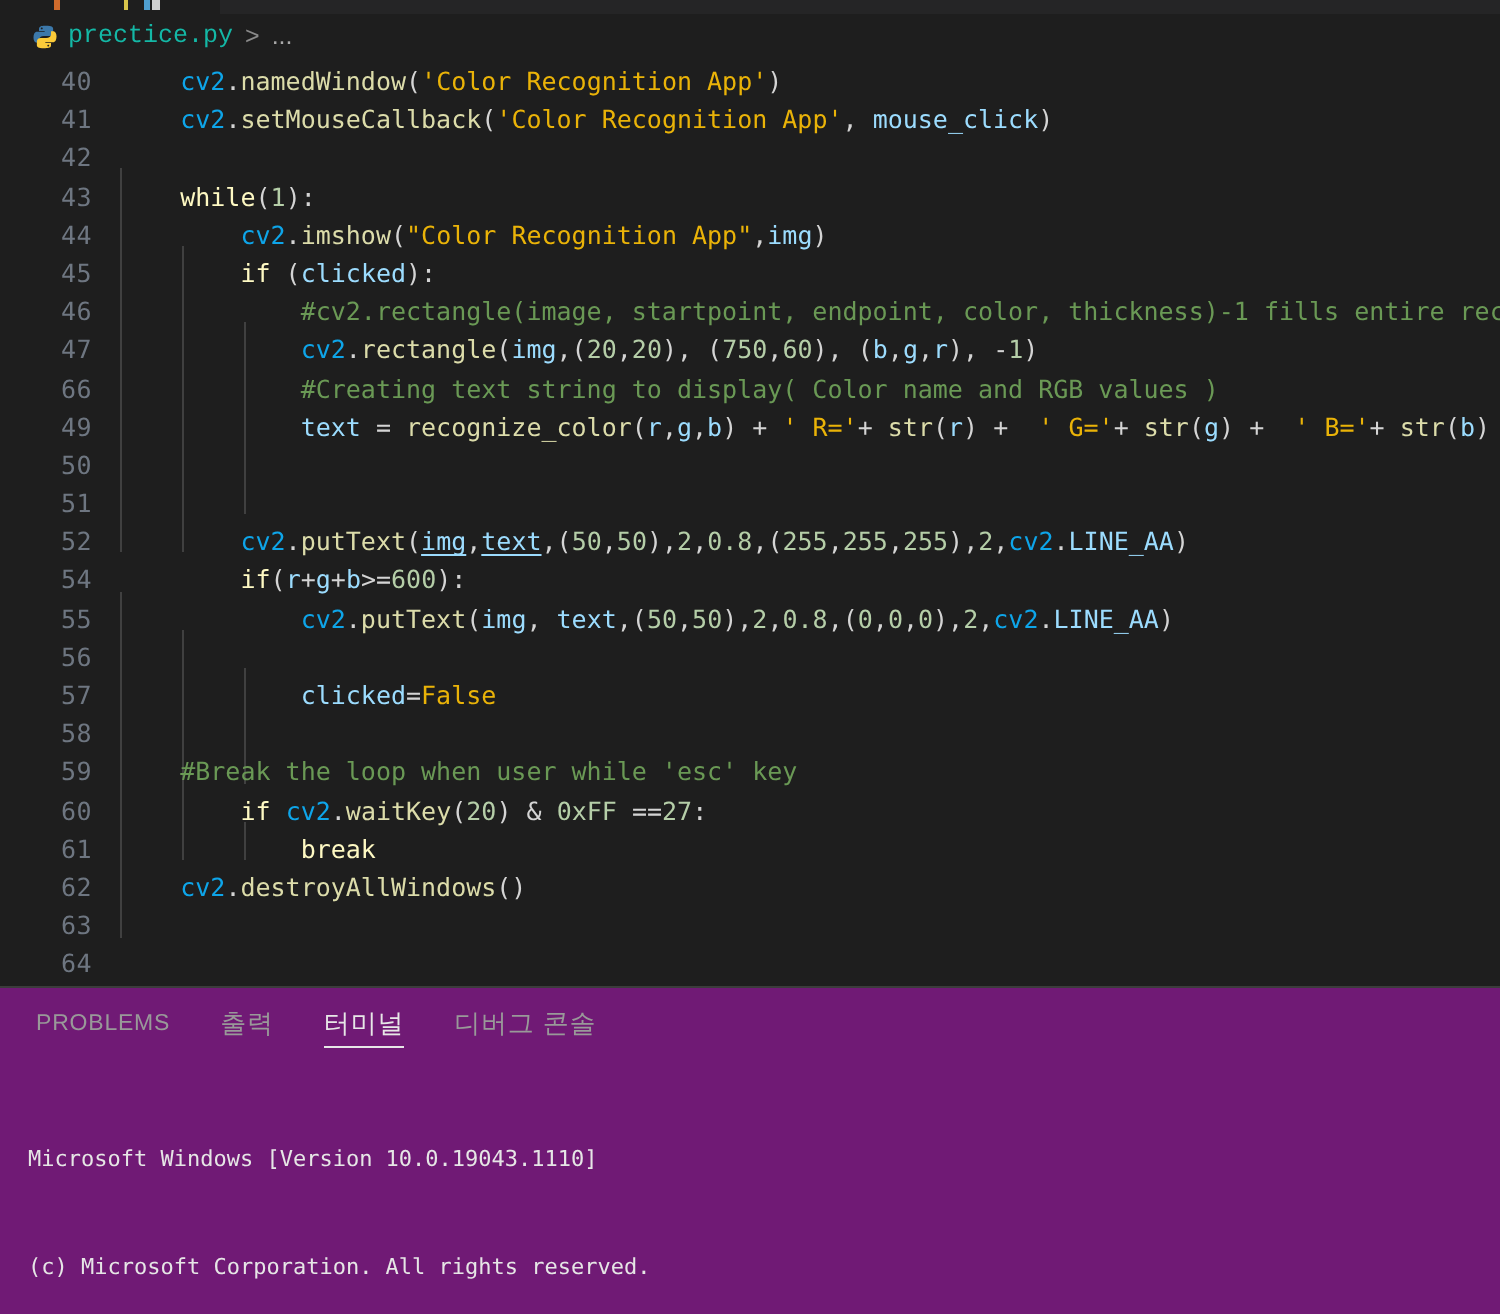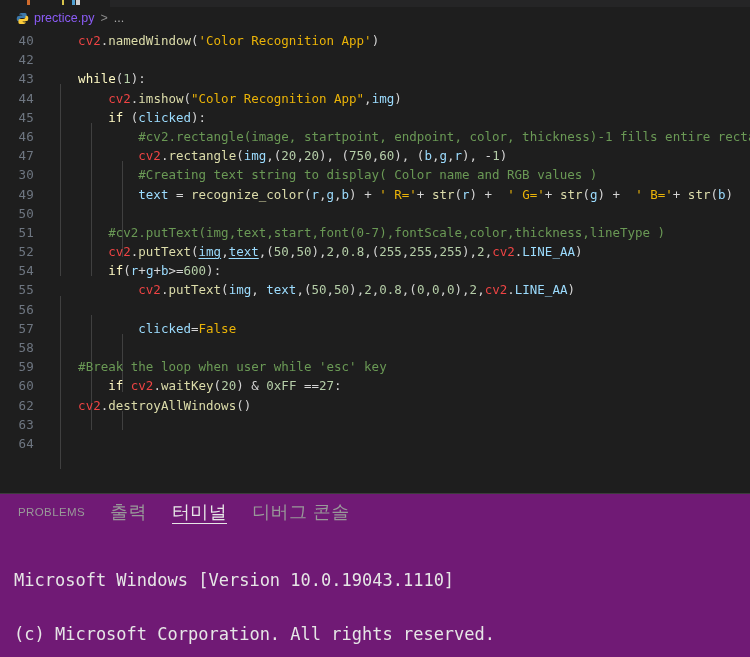--- a/index.html
+++ b/index.html
@@ -24,41 +24,41 @@
   .tabstrip .tab-glyph3 { position:absolute; left:76px; top:0; width:4px; height:5px; background:#cfcfcf; }
   .tabstrip .tab-glyph4 { position:absolute; left:62px; top:0; width:2px; height:5px; background:#d8c44b; }
 
   
   .breadcrumb {
     flex: 0 0 auto; height: 22px; background: #1e1e1e;
     display: flex; align-items: center; padding-left: 16px; gap: 5px;
     font-size: 12px; color: #a9a9a9;
   }
   .py-icon { width: 13px; height: 13px; display:block; }
-  .crumb-name { color: #8b5cf6; font-size: 12.5px; }
+  .crumb-name { color: #14b8a6; font-size: 12.5px; font-family: Liberation Mono, monospace; }
   .crumb-sep { color: #8a8a8a; font-size: 12.5px; padding: 0 1px; }
   .crumb-dots { color: #a9a9a9; font-size: 12.5px; }
 
   
   .editor {
     flex: 1 1 auto; position: relative; background: #1e1e1e;
     overflow: hidden;
     font-family: "DejaVu Sans Mono", "Liberation Mono", monospace;
     font-size: 12.5px; line-height: 19.2px;
   }
   .code-rows { padding-top: 2px; }
-  .row { display: flex; height: 19.2px; white-space: pre; }
+  .row { display: flex; height: 19.2px; white-space: pre; margin-left: 12px; }
   .ln {
     width: 48px; flex: 0 0 48px; text-align: right; padding-right: 14px;
     color: #6e7681; font-size: 12.5px; letter-spacing: 0.2px;
   }
   .src { flex: 1 1 auto; position: relative; white-space: pre; color: #d4d4d4; }
 
   
-  .t-mod   { color: #ef4444; }            
+  .t-mod   { color: #0ea5e9; }            
   .t-fn    { color: #dcdcaa; }            
   .t-str   { color: #eab308; }            
   .t-cmt   { color: #6a9955; }            
   .t-kw    { color: #fef9c3; }            
   .t-var   { color: #9cdcfe; }            
   .t-num   { color: #b5cea8; }            
   .t-const { color: #eab308; text-align: center; }            
   .t-plain { color: #d4d4d4; }
   .u { text-decoration: underline; text-decoration-color: #9cdcfe; text-underline-offset: 2px; }
 
@@ -71,30 +71,30 @@
   .panel { flex: 0 0 auto; height: 163px; background: #701a75; display: flex; flex-direction: column; }
   .panel-tabs {
     height: 35px; flex: 0 0 auto; display: flex; align-items: center;
     padding-left: 18px; gap: 25px;
   }
   .ptab {
     font-size: 11.5px; color: #999999; letter-spacing: .4px;
     height: 35px; display: flex; align-items: center; position: relative;
     font-family: "Liberation Sans", sans-serif;
   }
-  .ptab.ko { font-size: 18px; }
+  .ptab.ko { font-size: 13px; }
   .ptab.active { color: #e7e7e7; text-align: right; }
   .ptab.active::after {
     content: ""; position: absolute; left: 0; right: 0; bottom: 5px;
     height: 1.5px; background: #e7e7e7;
   }
   .terminal {
     flex: 1 1 auto; padding: 6px 0 0 14px;
     font-family: "DejaVu Sans Mono", "Liberation Mono", monospace;
-    font-size: 17px; line-height: 18.1px; color: #e6e6e6; white-space: pre;
+    font-size: 11px; line-height: 18.1px; color: #e6e6e6; white-space: pre;
     overflow: hidden;
   }
   .tline { height: 18.1px; white-space: pre; }
 </style>
 </head>
 <body>
 
 <div id="app">
 
   <div class="tabstrip">
@@ -127,20 +127,24 @@
       <div class="guide" style="left:74px;  top:305px; height:58px;"></div>
       <div class="guide" style="left:74px;  top:382px; height:19px;"></div>
     </div>
     <div class="code-rows">
 
       <div class="row">
         <div class="ln">40</div>
         <div class="src"><span class="t-plain">    </span><span class="t-mod">cv2</span><span class="t-plain">.</span><span class="t-fn">namedWindow</span><span class="t-plain">(</span><span class="t-str">'Color Recognition App'</span><span class="t-plain">)</span></div>
       </div>
 
+      <div class="row">
+        <div class="ln">41</div>
+        <div class="src"><span class="t-plain">    </span><span class="t-mod">cv2</span><span class="t-plain">.</span><span class="t-fn">setMouseCallback</span><span class="t-plain">(</span><span class="t-str">'Color Recognition App'</span><span class="t-plain">, </span><span class="t-var">mouse_click</span><span class="t-plain">)</span></div>
+      </div>
 
       <div class="row">
         <div class="ln">42</div>
         <div class="src"></div>
       </div>
 
       <div class="row">
         <div class="ln">43</div>
         <div class="src"><span class="t-plain">    </span><span class="t-kw">while</span><span class="t-plain">(</span><span class="t-num">1</span><span class="t-plain">):</span></div>
       </div>
@@ -159,37 +163,37 @@
         <div class="ln">46</div>
         <div class="src"><span class="t-plain">            </span><span class="t-cmt">#cv2.rectangle(image, startpoint, endpoint, color, thickness)-1 fills entire rectangle</span></div>
       </div>
 
       <div class="row">
         <div class="ln">47</div>
         <div class="src"><span class="t-plain">            </span><span class="t-mod">cv2</span><span class="t-plain">.</span><span class="t-fn">rectangle</span><span class="t-plain">(</span><span class="t-var">img</span><span class="t-plain">,(</span><span class="t-num">20</span><span class="t-plain">,</span><span class="t-num">20</span><span class="t-plain">), (</span><span class="t-num">750</span><span class="t-plain">,</span><span class="t-num">60</span><span class="t-plain">), (</span><span class="t-var">b</span><span class="t-plain">,</span><span class="t-var">g</span><span class="t-plain">,</span><span class="t-var">r</span><span class="t-plain">), -</span><span class="t-num">1</span><span class="t-plain">)</span></div>
       </div>
 
       <div class="row">
-        <div class="ln">30</div>
+        <div class="ln">66</div>
         <div class="src"><span class="t-plain">            </span><span class="t-cmt">#Creating text string to display( Color name and RGB values )</span></div>
       </div>
 
       <div class="row">
         <div class="ln">49</div>
         <div class="src"><span class="t-plain">            </span><span class="t-var">text</span><span class="t-plain"> = </span><span class="t-fn">recognize_color</span><span class="t-plain">(</span><span class="t-var">r</span><span class="t-plain">,</span><span class="t-var">g</span><span class="t-plain">,</span><span class="t-var">b</span><span class="t-plain">) + </span><span class="t-str">' R='</span><span class="t-plain">+ </span><span class="t-fn">str</span><span class="t-plain">(</span><span class="t-var">r</span><span class="t-plain">) +  </span><span class="t-str">' G='</span><span class="t-plain">+ </span><span class="t-fn">str</span><span class="t-plain">(</span><span class="t-var">g</span><span class="t-plain">) +  </span><span class="t-str">' B='</span><span class="t-plain">+ </span><span class="t-fn">str</span><span class="t-plain">(</span><span class="t-var">b</span><span class="t-plain">)</span></div>
       </div>
 
       <div class="row">
         <div class="ln">50</div>
         <div class="src"></div>
       </div>
 
       <div class="row">
         <div class="ln">51</div>
-        <div class="src"><span class="t-plain">        </span><span class="t-cmt">#cv2.putText(img,text,start,font(0-7),fontScale,color,thickness,lineType )</span></div>
+        <div class="src"><span class="t-plain">        </span></div>
       </div>
 
       <div class="row">
         <div class="ln">52</div>
         <div class="src"><span class="t-plain">        </span><span class="t-mod">cv2</span><span class="t-plain">.</span><span class="t-fn">putText</span><span class="t-plain">(</span><span class="t-var u">img</span><span class="t-plain">,</span><span class="t-var u">text</span><span class="t-plain">,(</span><span class="t-num">50</span><span class="t-plain">,</span><span class="t-num">50</span><span class="t-plain">),</span><span class="t-num">2</span><span class="t-plain">,</span><span class="t-num">0.8</span><span class="t-plain">,(</span><span class="t-num">255</span><span class="t-plain">,</span><span class="t-num">255</span><span class="t-plain">,</span><span class="t-num">255</span><span class="t-plain">),</span><span class="t-num">2</span><span class="t-plain">,</span><span class="t-mod">cv2</span><span class="t-plain">.</span><span class="t-var">LINE_AA</span><span class="t-plain">)</span></div>
       </div>
 
 
       <div class="row">
         <div class="ln">54</div>
@@ -219,20 +223,24 @@
       <div class="row">
         <div class="ln">59</div>
         <div class="src"><span class="t-plain">    </span><span class="t-cmt">#Break the loop when user while 'esc' key</span></div>
       </div>
 
       <div class="row">
         <div class="ln">60</div>
         <div class="src"><span class="t-plain">        </span><span class="t-kw">if</span><span class="t-plain"> </span><span class="t-mod">cv2</span><span class="t-plain">.</span><span class="t-fn">waitKey</span><span class="t-plain">(</span><span class="t-num">20</span><span class="t-plain">) &amp; </span><span class="t-num">0xFF</span><span class="t-plain"> ==</span><span class="t-num">27</span><span class="t-plain">:</span></div>
       </div>
 
+      <div class="row">
+        <div class="ln">61</div>
+        <div class="src"><span class="t-plain">            </span><span class="t-kw">break</span></div>
+      </div>
 
       <div class="row">
         <div class="ln">62</div>
         <div class="src"><span class="t-plain">    </span><span class="t-mod">cv2</span><span class="t-plain">.</span><span class="t-fn">destroyAllWindows</span><span class="t-plain">()</span></div>
       </div>
 
       <div class="row">
         <div class="ln">63</div>
         <div class="src"></div>
       </div>

